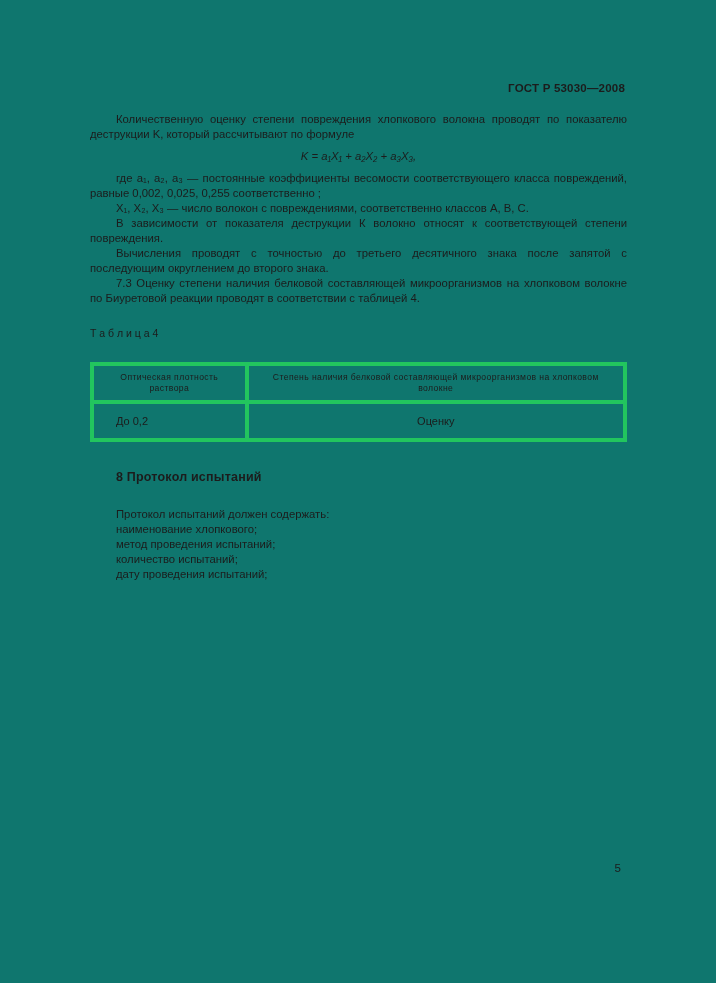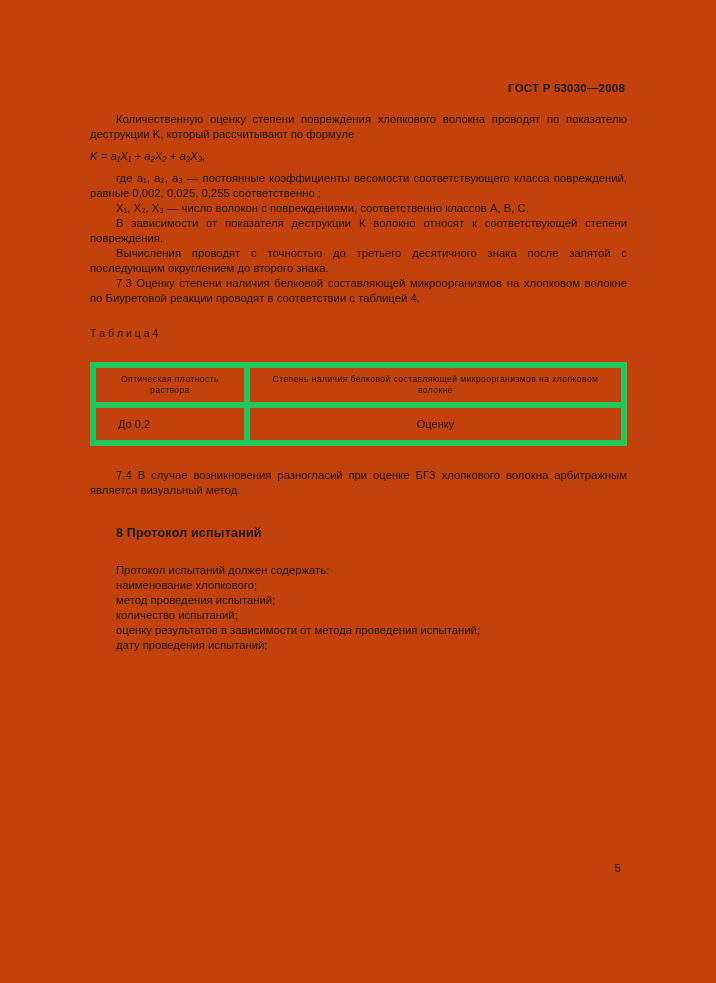--- a/index.html
+++ b/index.html
@@ -6,59 +6,60 @@
   html, body { margin: 0; padding: 0; background: #ffffff; }
   body {
     width: 716px; height: 983px;
     font-family: "Liberation Sans", "DejaVu Sans", sans-serif;
     color: #1c1c1c;
     -webkit-font-smoothing: antialiased;
   }
   .page {
     position: relative;
     width: 716px; height: 983px;
-    background: #c2410c;
+    background: #0f766e;
     overflow: hidden;
   }
   .doc-header {
     position: absolute;
     top: 82px; right: 91px;
     font-size: 11.5px;
     font-weight: bold;
     letter-spacing: 0.2px;
   }
   .content {
     position: absolute;
     left: 90px; top: 112px;
     width: 537px;
     font-size: 11.3px;
     line-height: 15px;
     text-align: justify;
   }
   .para { text-indent: 26px; margin: 0; }
   .formula {
+    text-align: center;
     text-indent: 0;
     font-style: italic;
     margin: 7px 0 7px 0;
   }
   .table-caption {
     margin-top: 20px;
     margin-bottom: 21px;
     text-indent: 0;
     font-size: 10.5px;
     text-align: left;
   }
   table.gost-table {
     width: 100%;
     border-collapse: collapse;
     border: 1px solid #000;
     border-top: 2px solid #000;
   }
   table.gost-table th, table.gost-table td {
-    border: 6px solid #22c55e;
+    border: 4px solid #22c55e;
     margin-left: 46px;
   }
   table.gost-table th {
     font-weight: normal;
     font-size: 8.6px;
     line-height: 11px;
     letter-spacing: 0.4px;
     text-align: center;
     vertical-align: middle;
     padding: 6px 10px;
@@ -125,28 +126,26 @@
         </tr>
       </thead>
       <tbody>
         <tr>
           <td class="cell-left">До 0,2</td>
           <td class="cell-center">Оценку</td>
         </tr>
       </tbody>
     </table>
 
-    <p class="para para-74">7.4 В случае возникновения разногласий при оценке БГЗ хлопкового волокна  арбитражным является визуальный метод.</p>
 
     <h2 class="section-heading">8   Протокол испытаний</h2>
 
     <p class="protocol-line">Протокол испытаний должен содержать:</p>
     <p class="protocol-line">наименование хлопкового;</p>
     <p class="protocol-line">метод проведения испытаний;</p>
     <p class="protocol-line">количество испытаний;</p>
-    <p class="protocol-line">оценку результатов в зависимости от метода проведения испытаний;</p>
     <p class="protocol-line">дату проведения испытаний;</p>
 
   </div>
 
   <div class="page-number">5</div>
 
 </div>
 
 </body></html>

